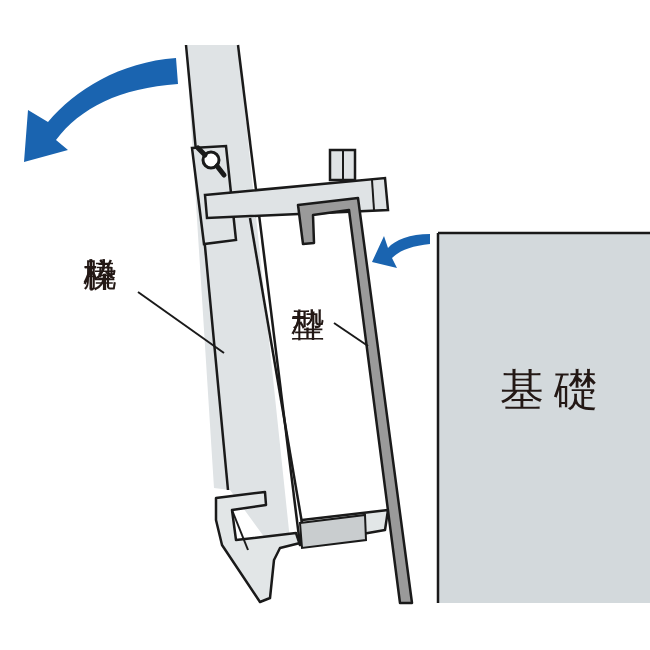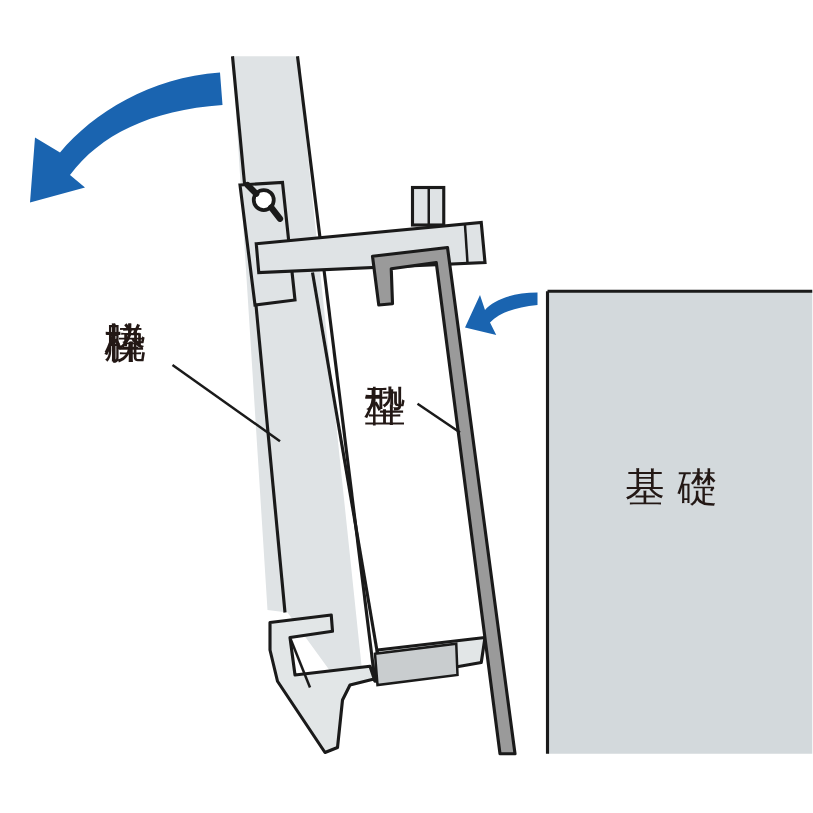--- a/index.html
+++ b/index.html
@@ -1,19 +1,19 @@
 <!DOCTYPE html>
 <html><head>
   <meta charset="utf-8">
   <style>
     html, body { margin: 0; padding: 0; background: #ffffff; }
     body { width: 650px; height: 650px; overflow: hidden; position: relative; font-family: "DejaVu Sans", sans-serif; }
     svg { position: absolute; left: 0; top: 0; }
     .label { position: absolute; color: #231815; font-family: "DejaVu Sans", sans-serif; font-size: 33px; line-height: 40px; writing-mode: vertical-rl; letter-spacing: 0; }
-    .label-h { position: absolute; color: #231815; font-family: "DejaVu Sans", sans-serif; font-size: 32px; line-height: 40px; white-space: nowrap; letter-spacing: 10px; }
+    .label-h { position: absolute; color: #231815; font-family: "DejaVu Sans", sans-serif; font-size: 44px; line-height: 40px; white-space: nowrap; letter-spacing: 10px; }
   </style>
 </head>
 <body>
 
 <svg width="650" height="650" viewBox="0 0 650 650">
 
   <rect x="438" y="233" width="212" height="370" fill="#d3d9dc" stroke="none"></rect>
   <line x1="438" y1="233" x2="650" y2="233" stroke="#1a1a1a" stroke-width="2.5"></line>
   <line x1="438" y1="233" x2="438" y2="603" stroke="#1a1a1a" stroke-width="2.5"></line>
 

